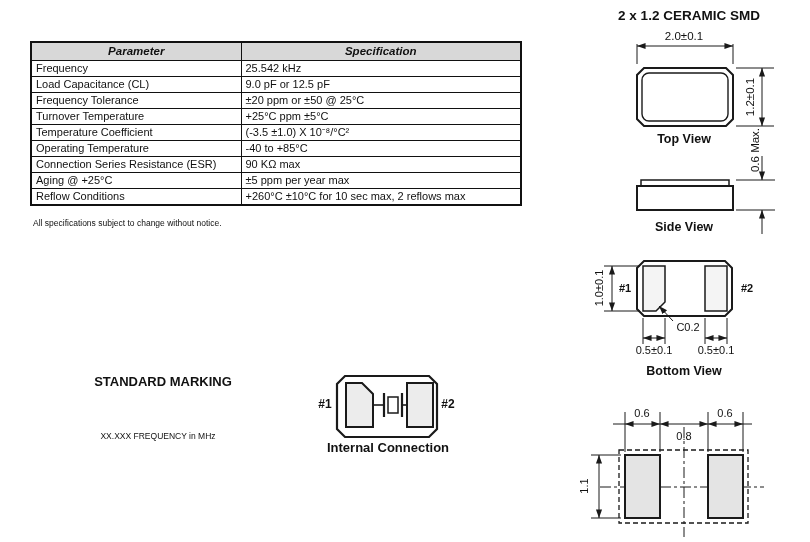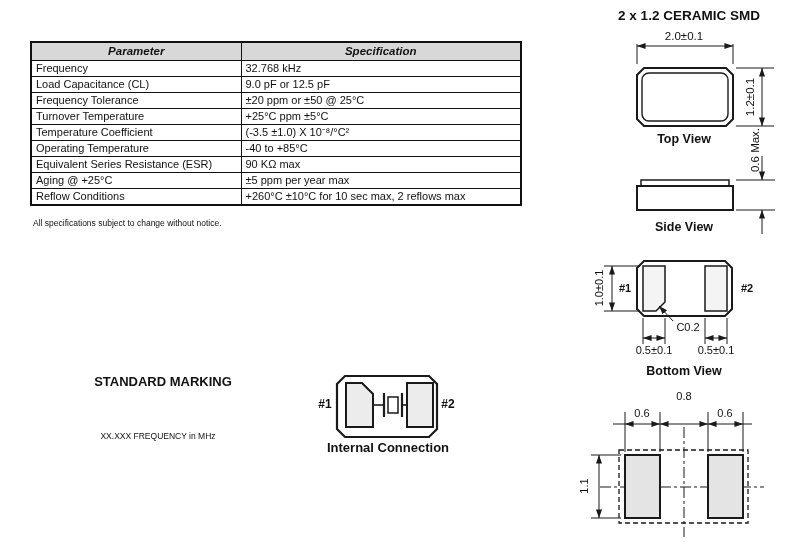--- a/index.html
+++ b/index.html
@@ -35,21 +35,21 @@
       </colgroup>
     <thead>
       <tr>
         <th>Parameter</th>
         <th>Specification</th>
       </tr>
     </thead>
     <tbody>
       <tr>
           <td>Frequency</td>
-          <td>32.768 kHz</td>
+          <td>25.542 kHz</td>
         </tr>
       <tr>
           <td>Load Capacitance (CL)</td>
           <td>9.0 pF or 12.5 pF</td>
         </tr>
       <tr>
           <td>Frequency Tolerance</td>
           <td>±20 ppm or ±50 @ 25°C</td>
         </tr>
       <tr>
@@ -58,21 +58,21 @@
         </tr>
       <tr>
           <td>Temperature Coefficient</td>
           <td>(-3.5 ±1.0) X 10⁻⁸/°C²</td>
         </tr>
       <tr>
           <td>Operating Temperature</td>
           <td>-40 to +85°C</td>
         </tr>
       <tr>
-          <td>Equivalent Series Resistance (ESR)</td>
+          <td>Connection Series Resistance (ESR)</td>
           <td>90 KΩ max</td>
         </tr>
       <tr>
           <td>Aging @ +25°C</td>
           <td>±5 ppm per year max</td>
         </tr>
       <tr>
           <td>Reflow Conditions</td>
           <td>+260°C ±10°C for 10 sec max, 2 reflows max</td>
         </tr>
@@ -154,21 +154,21 @@
 
   <div class="lbl b" style="left:625px;top:288px;">#1</div>
   <div class="lbl b" style="left:747px;top:288px;">#2</div>
   <div class="lbl rot" style="left:599px;top:288px;">1.0±0.1</div>
   <div class="lbl" style="left:688px;top:327px;">C0.2</div>
   <div class="lbl" style="left:654px;top:350px;">0.5±0.1</div>
   <div class="lbl" style="left:716px;top:350px;">0.5±0.1</div>
   <div class="lbl b" style="left:684px;top:371px;font-size:12.5px;">Bottom View</div>
 
   <div class="lbl" style="left:642px;top:413px;">0.6</div>
-  <div class="lbl" style="left:684px;top:396px;text-align:right;">0.8</div>
+  <div class="lbl" style="left:684px;top:436px;text-align:right;">0.8</div>
   <div class="lbl" style="left:725px;top:413px;">0.6</div>
   <div class="lbl rot" style="left:584px;top:486px;">1.1</div>
 
   <div class="lbl b" style="left:325px;top:404px;font-size:12px;">#1</div>
   <div class="lbl b" style="left:448px;top:404px;font-size:12px;">#2</div>
   <div class="lbl b" style="left:388px;top:447px;font-size:13px;">Internal Connection</div>
 
   <div class="lbl b" style="left:163px;top:381px;font-size:13px;">STANDARD MARKING</div>
   <div class="lbl" style="left:158px;top:436px;font-size:8.5px;">XX.XXX FREQUENCY in MHz</div>
 

